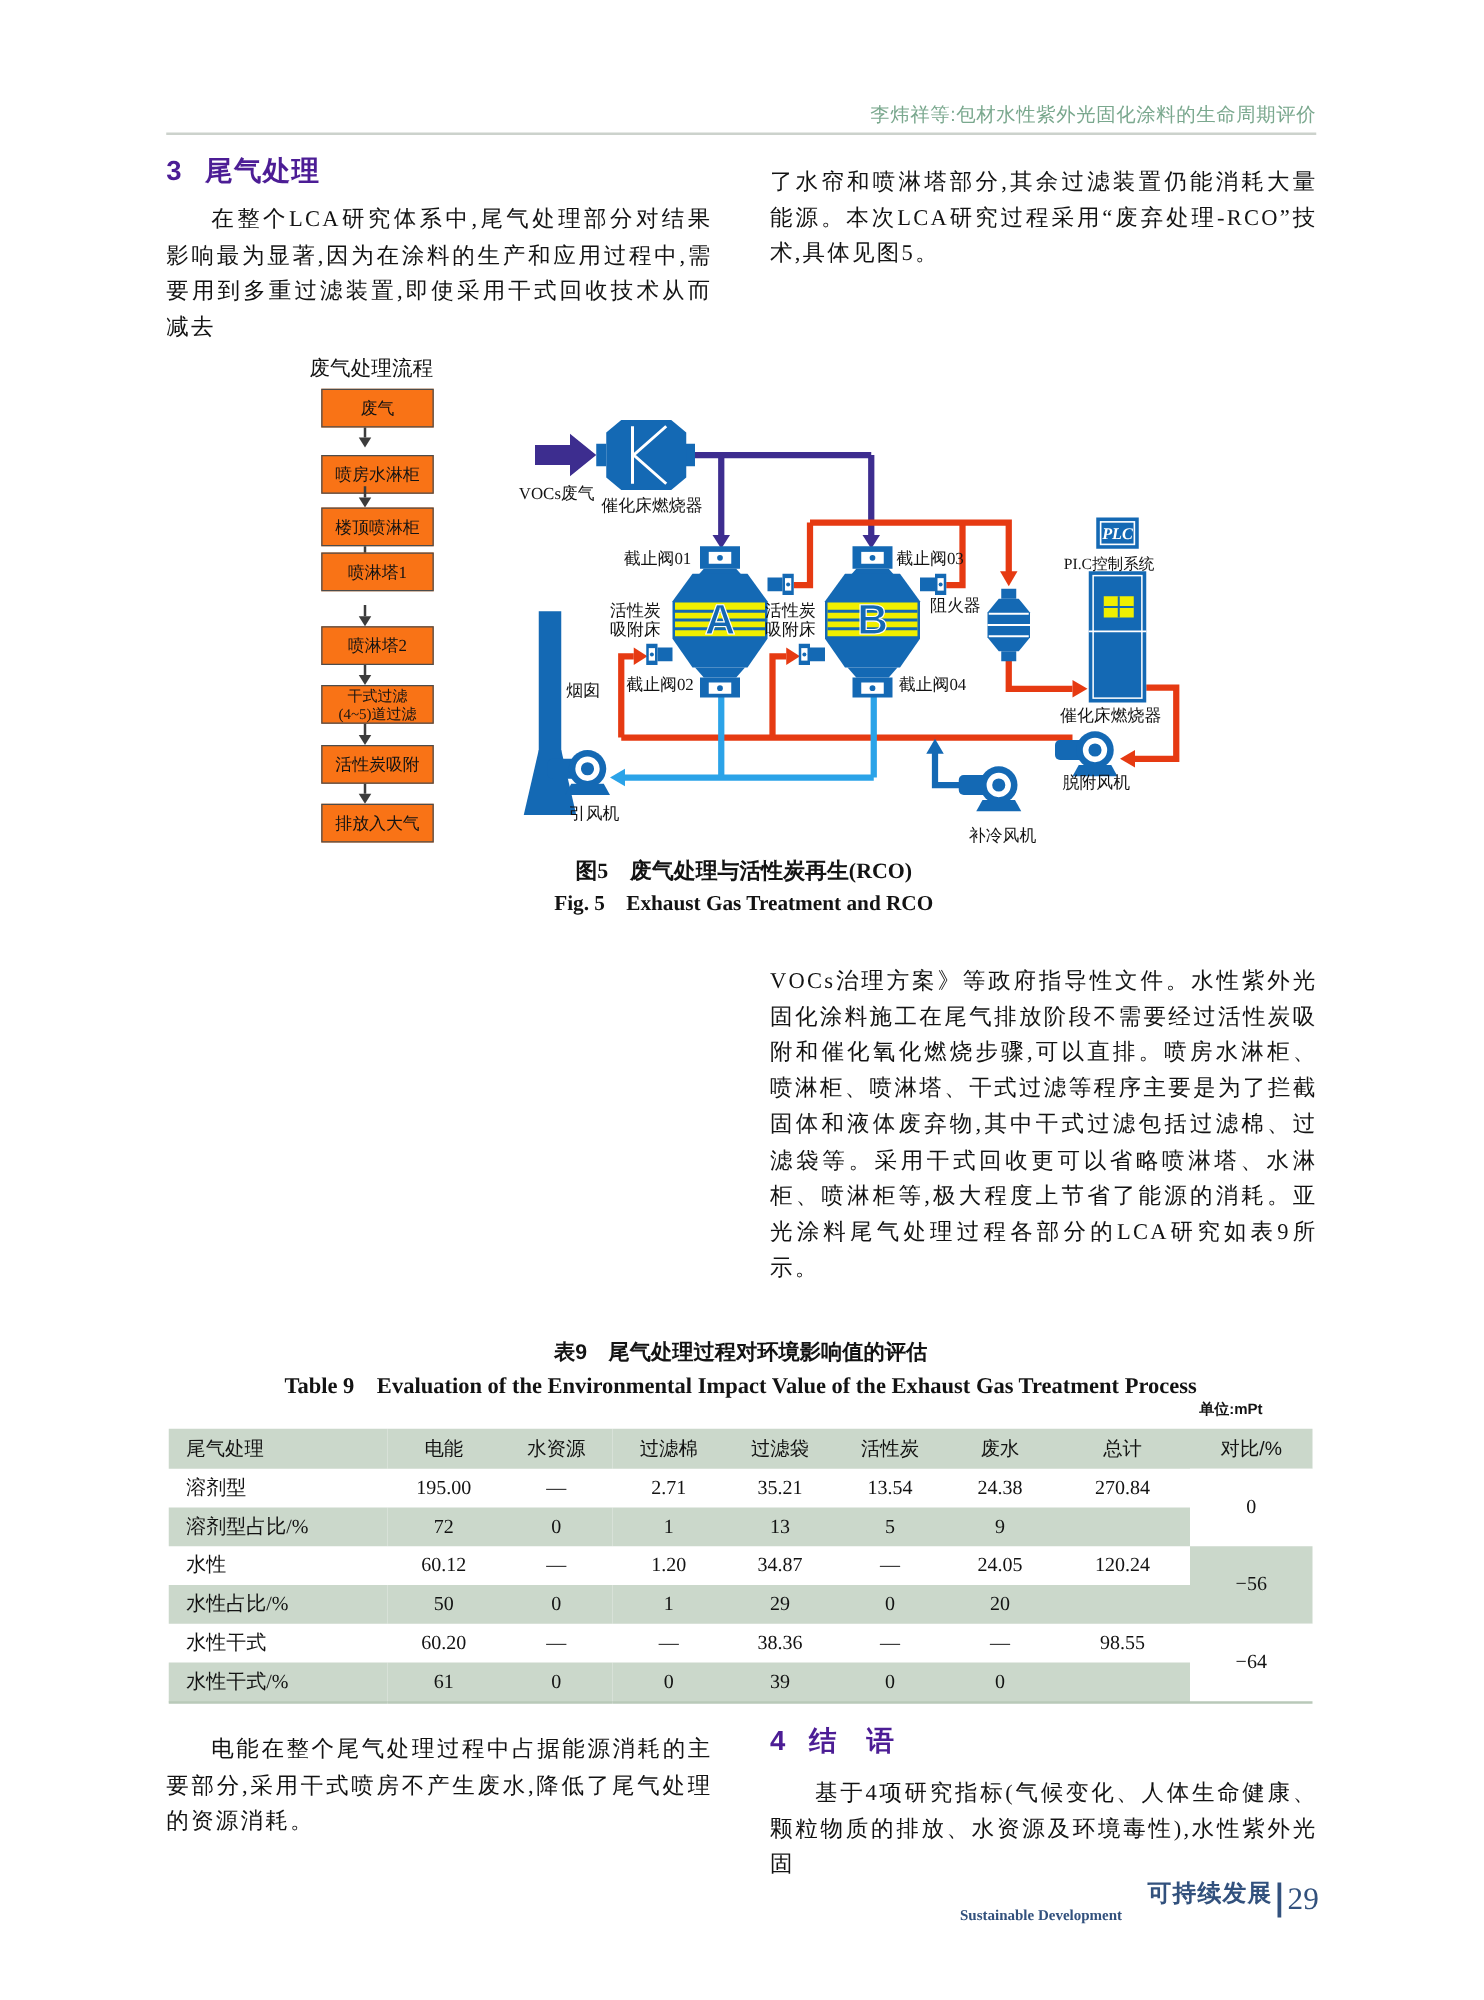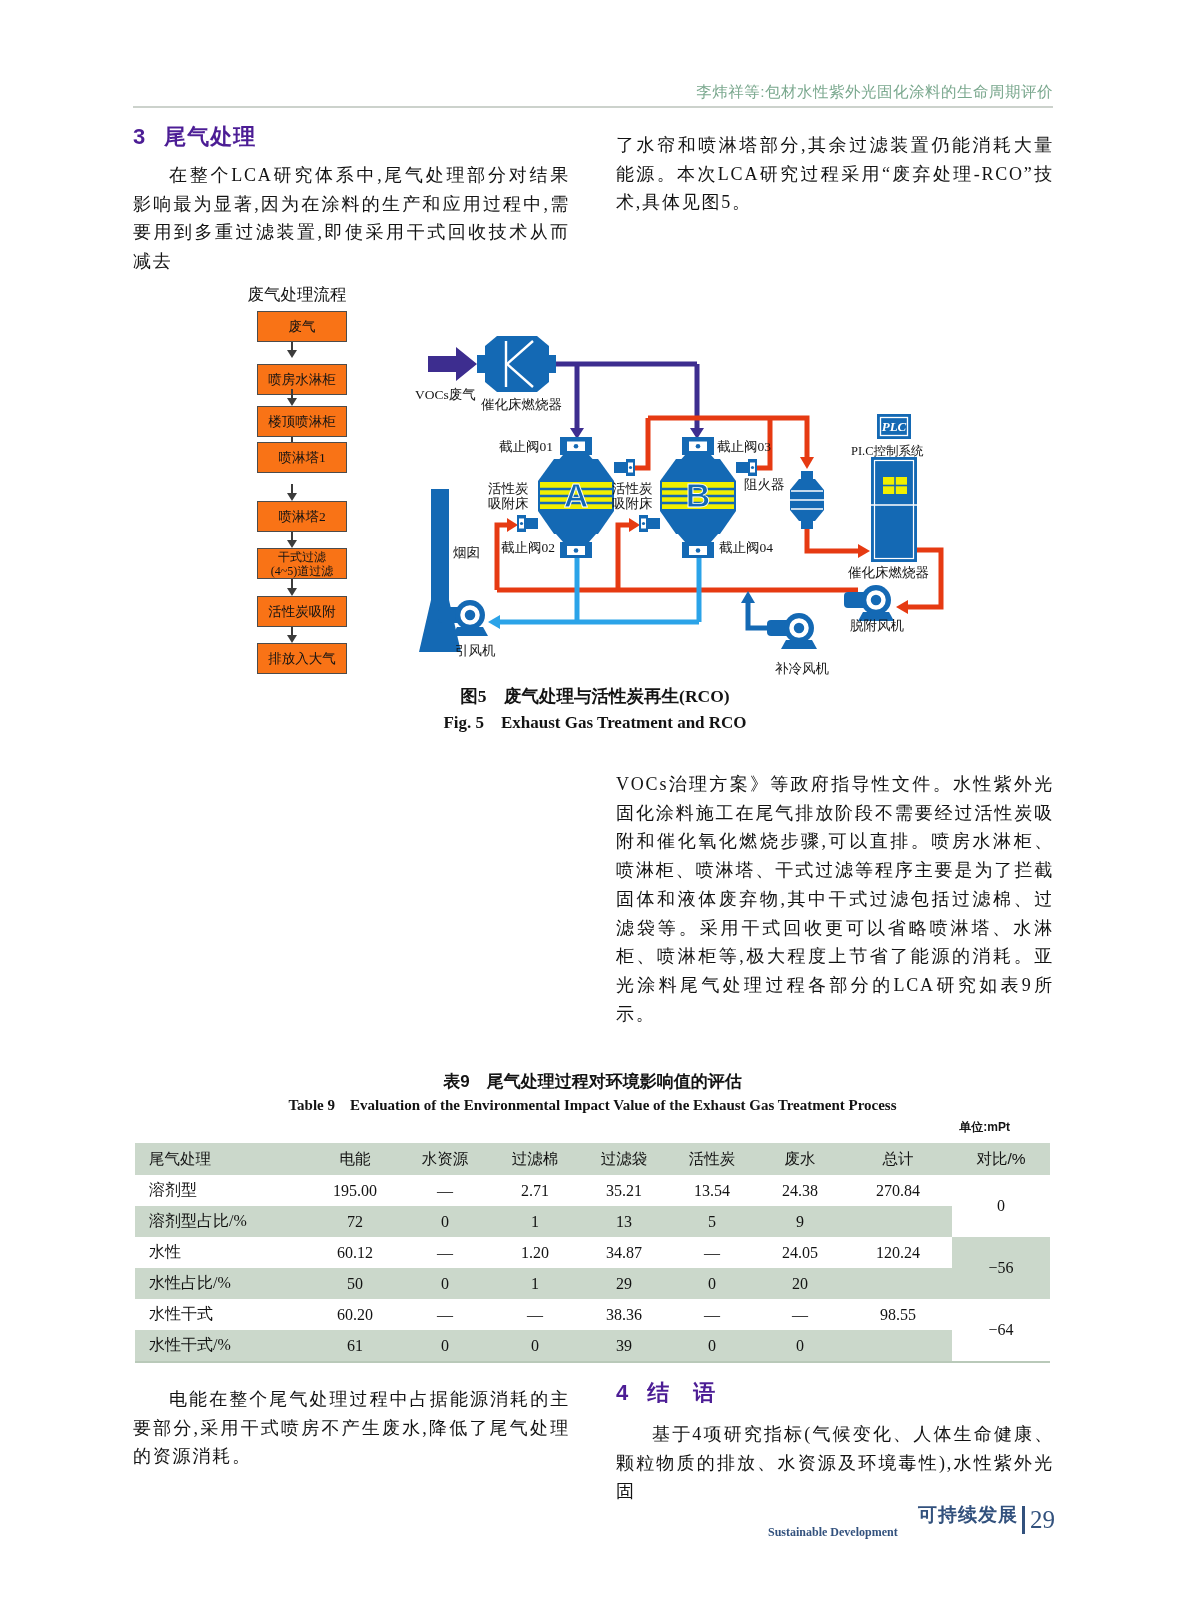--- a/index.html
+++ b/index.html
@@ -21,21 +21,21 @@
   .fc-arrow{left:285px;width:14px;display:flex;flex-direction:column;align-items:center;}
   .fc-arrow .stem{width:2px;background:#3c3c3c;flex:1;}
   .fc-arrow .head{width:0;height:0;border-left:5.5px solid transparent;border-right:5.5px solid transparent;border-top:8px solid #3c3c3c;}
   
   .dlab{font-size:13.5px;line-height:14.5px;white-space:nowrap;}
   .cap{left:310px;width:570px;text-align:center;font-weight:bold;}
   .capzh{top:684px;font-size:17.5px;}
   .capen{top:711px;font-size:17px;}
   
   .tbl-t-zh{top:1070px;left:135px;width:915px;text-align:center;font-weight:bold;font-size:17px;}
-  .tbl-t-en{top:1096px;left:135px;width:915px;text-align:center;font-weight:bold;font-size:15px;}
+  .tbl-t-en{top:1096px;left:135px;width:915px;text-align:center;font-weight:bold;font-size:18px;}
   .tbl-unit{top:1119px;left:135px;width:875px;text-align:right;font-weight:bold;font-size:12px;}
   table.t9{position:absolute;top:1143px;left:135px;width:915px;border-collapse:collapse;table-layout:fixed;
            border-bottom:2px solid #b9c9b9;}
   table.t9 th{font-family:"Liberation Sans","DejaVu Sans",sans-serif;font-weight:normal;font-size:15.5px;
               background:#cbd8cb;height:30px;}
   table.t9 td{font-size:16px;height:29px;text-align:center;}
   table.t9 .c0{text-align:left;padding-left:14px;}
   table.t9 tr.alt td{background:#cbd8cb;}
   table.t9 td.cmp{background:#ffffff;}
   table.t9 td.cmpg{background:#cbd8cb;}

